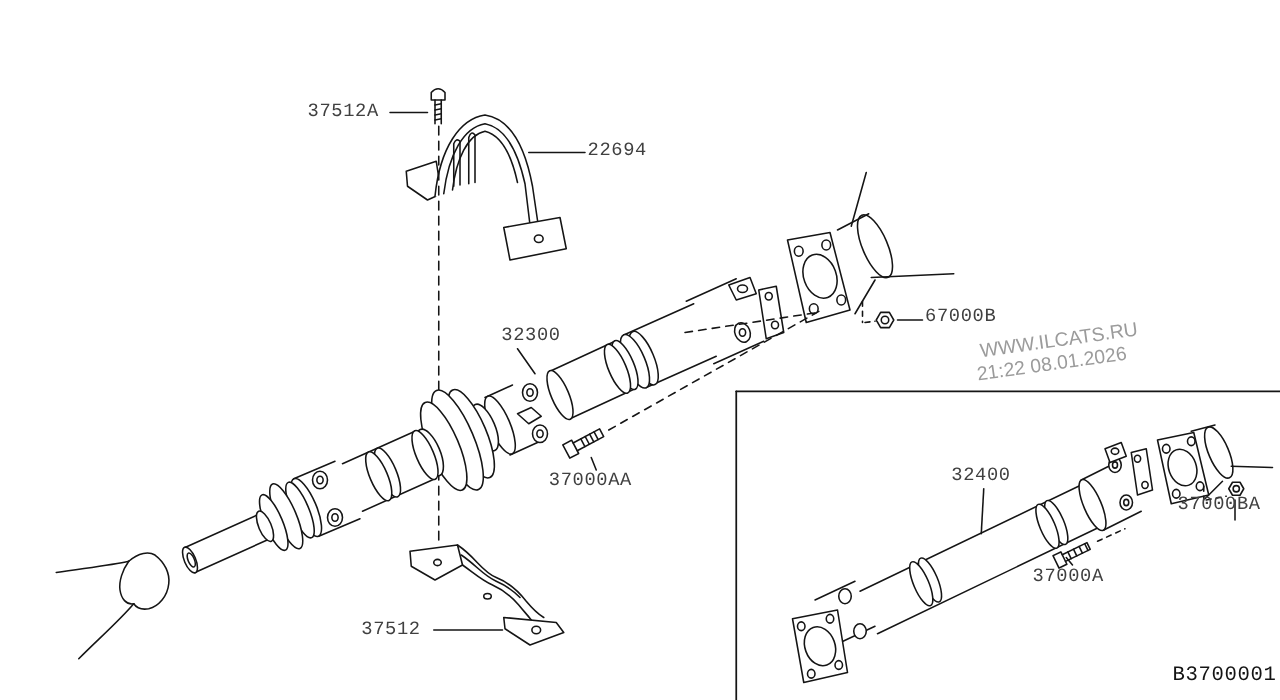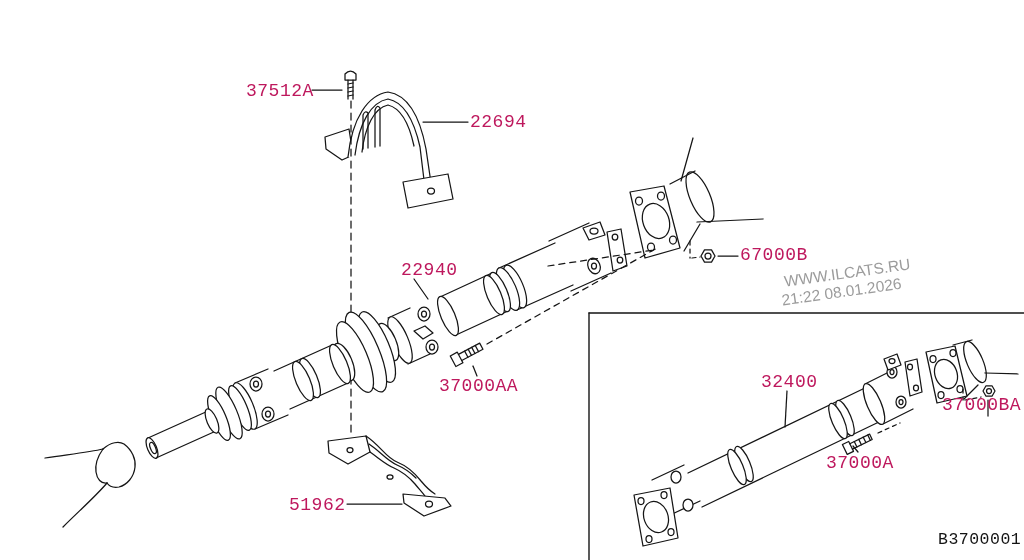--- a/index.html
+++ b/index.html
@@ -1,19 +1,19 @@
 <!DOCTYPE html>
 <html><head>
 <meta charset="utf-8">
 <style>
   html,body{margin:0;padding:0;background:#fff;}
   body{width:1024px;height:560px;overflow:hidden;font-family:"Liberation Mono","DejaVu Sans Mono",monospace;}
   .stage{position:relative;width:1024px;height:560px;background:#fff;}
   .stage svg{position:absolute;left:0;top:0;}
-  .plabel{position:absolute;font-size:18px;line-height:1;letter-spacing:.5px;color:#be185d;white-space:nowrap;cursor:pointer;text-align:right;}
+  .plabel{position:absolute;font-size:15px;line-height:1;letter-spacing:.5px;color:#404040;white-space:nowrap;cursor:pointer;text-align:right;}
   .code{position:absolute;left:938px;top:530px;font-size:16.5px;letter-spacing:.5px;color:#141414;white-space:nowrap;text-align:right;}
   .wm{position:absolute;left:783px;top:273px;color:#9b9b9b;font-family:"Liberation Sans","DejaVu Sans",sans-serif;
       font-size:15.5px;line-height:18px;transform:rotate(-8deg);transform-origin:left top;white-space:nowrap;}
   .wm .l2{display:block;margin-left:-5px;}
 </style>
 </head>
 <body>
 
 <div class="stage">
 
@@ -252,22 +252,22 @@
         <path d="M347,504 L402,504"></path>
         <path d="M787,391 L785,427"></path>
         <path d="M858,452 L853,446"></path>
         <path d="M988,416 L988,400"></path>
       </g>
     </g>
   </svg>
 
   <div class="plabel" style="left:246px;top:82px">37512A</div>
   <div class="plabel" style="left:470px;top:113px">22694</div>
-  <div class="plabel" style="left:401px;top:261px">22940</div>
+  <div class="plabel" style="left:401px;top:261px">32300</div>
   <div class="plabel" style="left:439px;top:377px">37000AA</div>
   <div class="plabel" style="left:740px;top:246px">67000B</div>
-  <div class="plabel" style="left:289px;top:496px">51962</div>
+  <div class="plabel" style="left:289px;top:496px">37512</div>
   <div class="plabel" style="left:761px;top:373px">32400</div>
   <div class="plabel" style="left:826px;top:454px">37000A</div>
   <div class="plabel" style="left:942px;top:396px">37000BA</div>
 
   <div class="code">B3700001</div>
 </div>
 
 </body></html>

